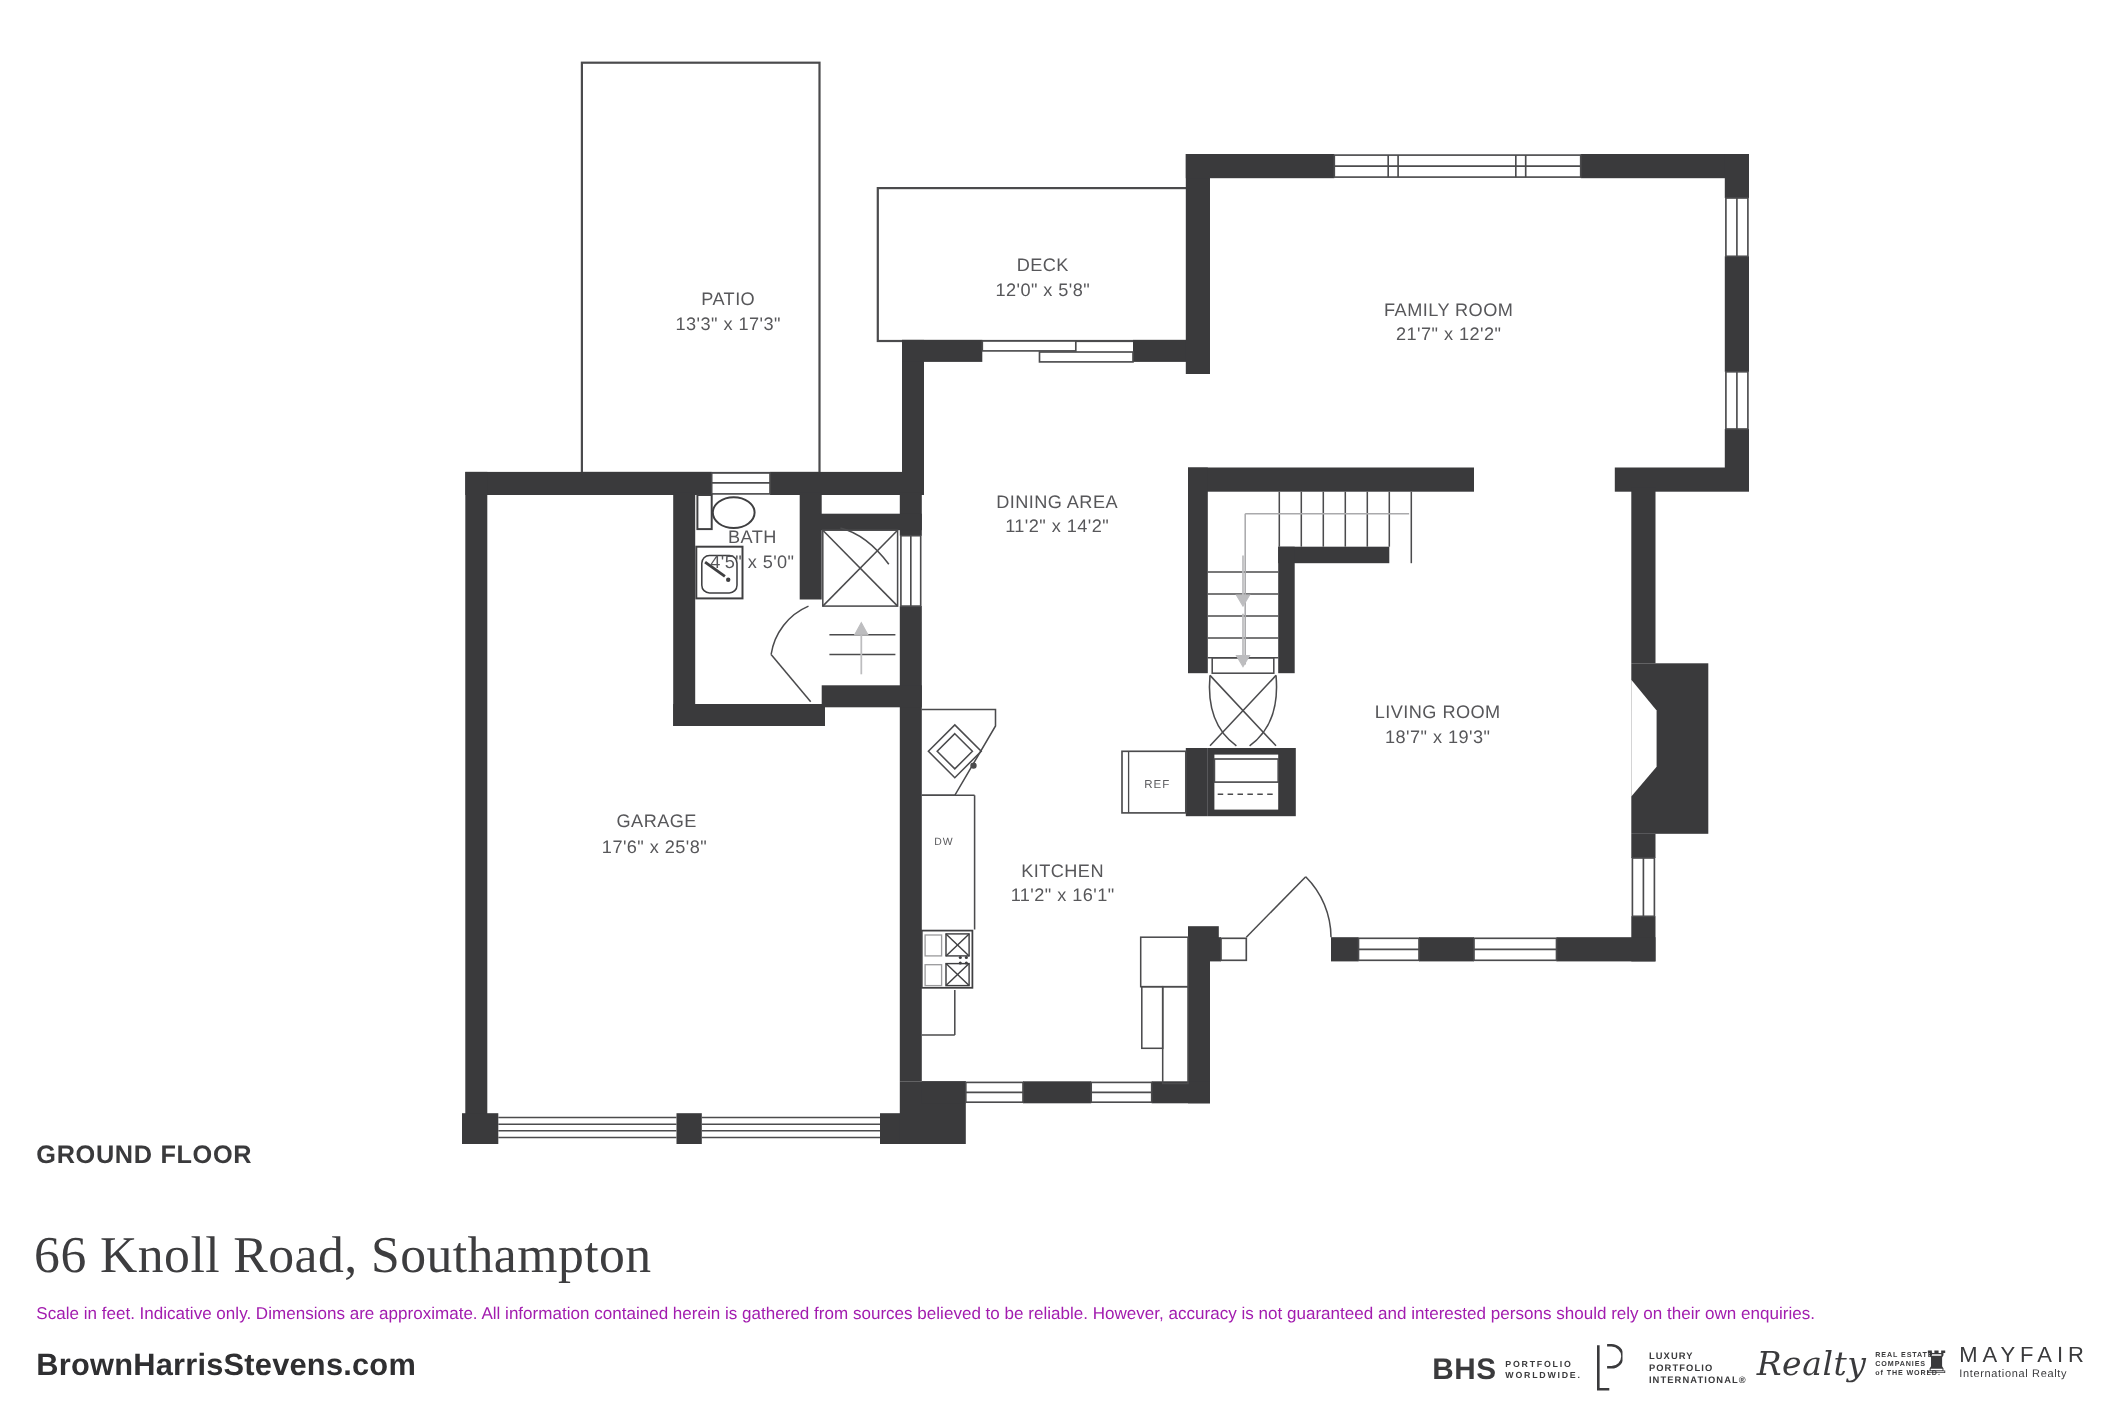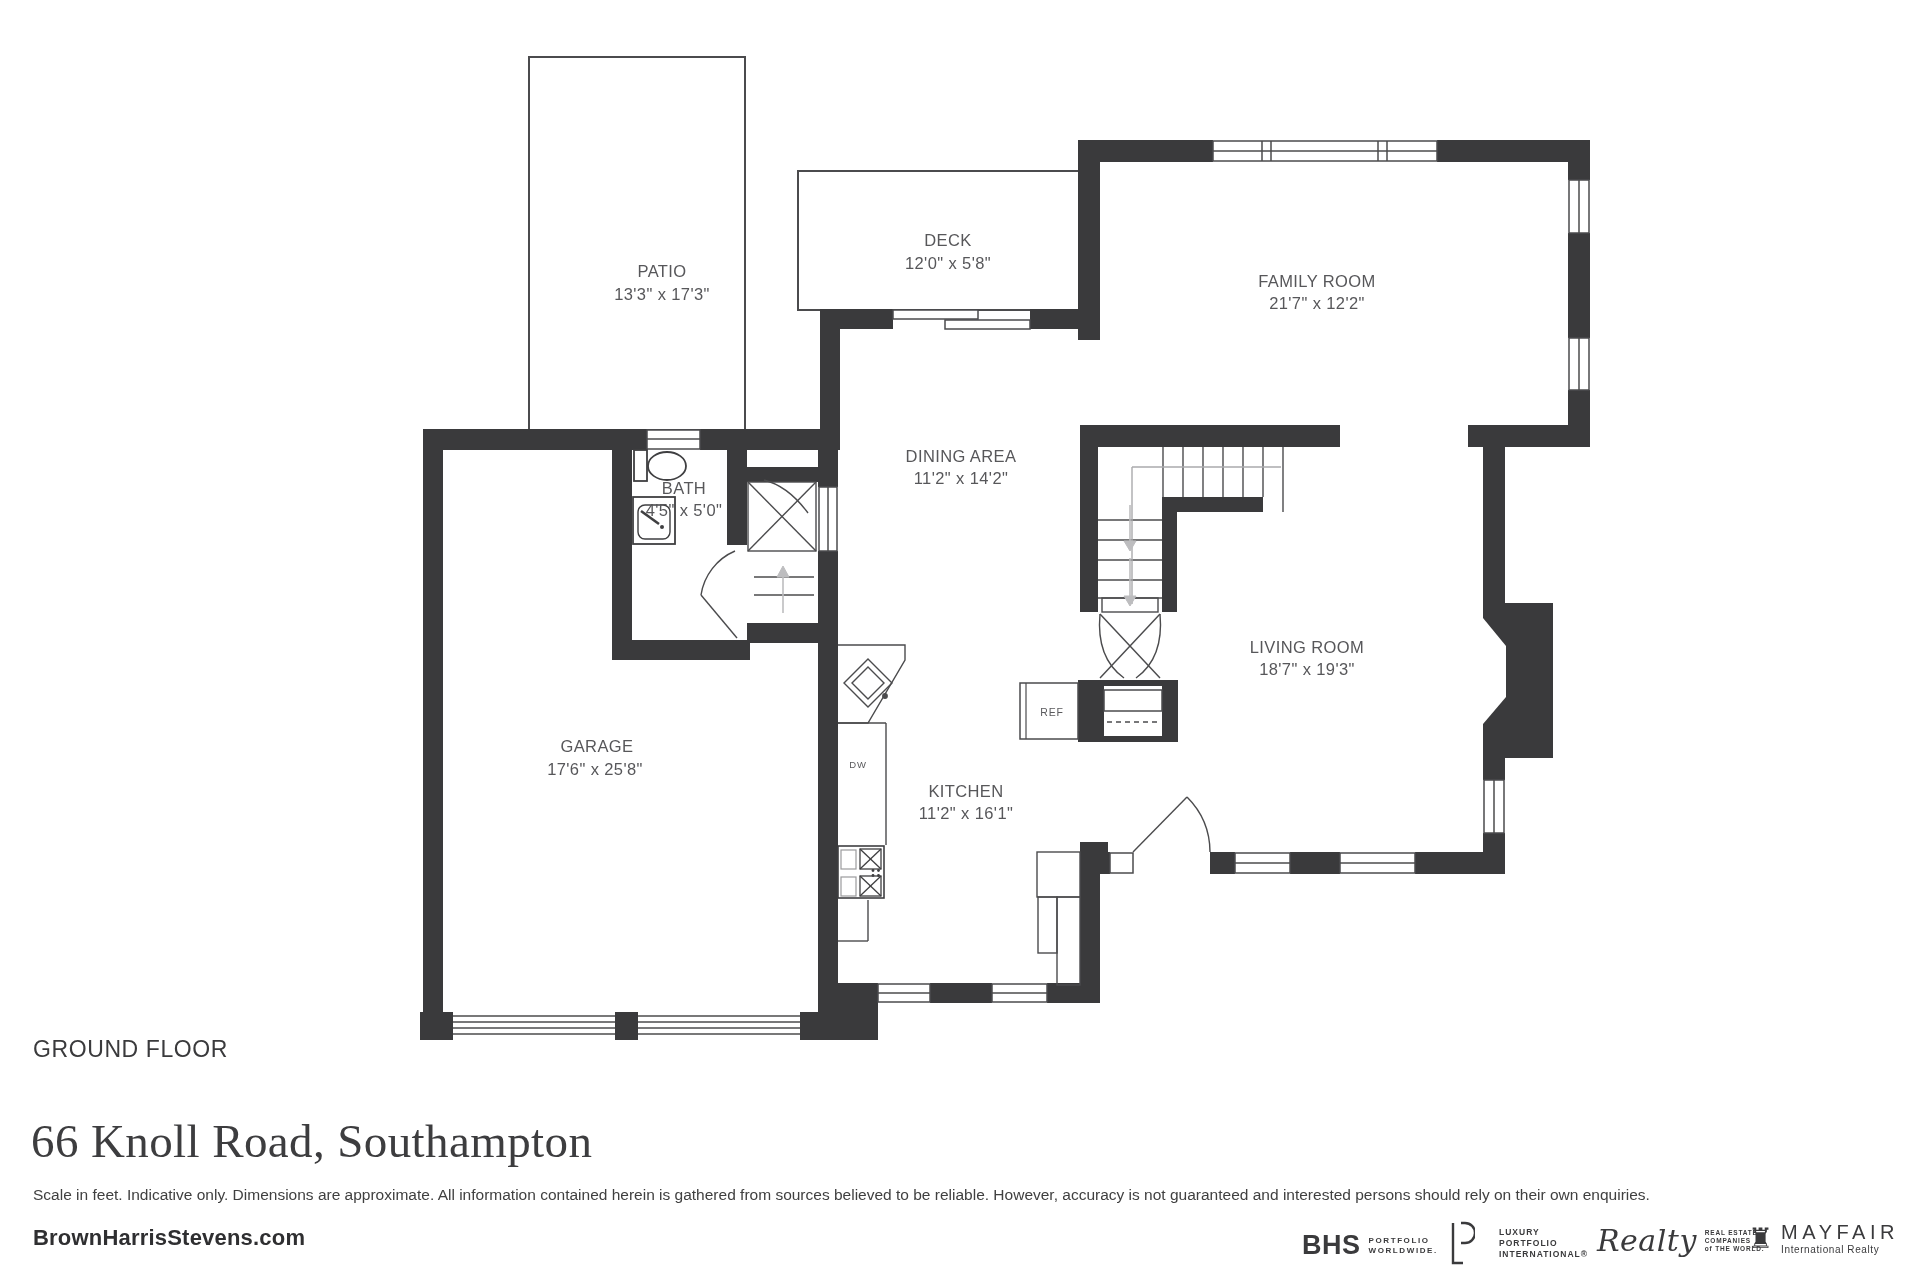--- a/index.html
+++ b/index.html
@@ -2,26 +2,26 @@
 <html><head>
 <meta charset="utf-8">
 <style>
   html,body{margin:0;padding:0;background:#ffffff;}
   .canvas{position:relative;width:1920px;height:1285px;background:#ffffff;
           font-family:"Liberation Sans",sans-serif;overflow:hidden;}
   .plan-svg{position:absolute;left:0;top:0;}
   svg text{font-family:"Liberation Sans",sans-serif;fill:#57575a;}
   .room-name,.room-dims{font-size:16.5px;letter-spacing:.4px;text-anchor:middle;}
   .fixture-label{font-size:10.5px;letter-spacing:.8px;text-anchor:middle;fill:#5a5a5d;}
-  .footer-floor{position:absolute;left:33px;top:1036px;font-size:23px;font-weight:400;
+  .footer-floor{position:absolute;left:33px;top:1036px;font-size:23px;font-weight:700;
                 letter-spacing:.6px;color:#3a3a3c;}
   .footer-address{position:absolute;left:31px;top:1114px;font-family:"Liberation Serif",serif;
                   font-size:47px;color:#3d3d3f;letter-spacing:.4px;text-align:right;}
-  .footer-disclaimer{position:absolute;left:33px;top:1186px;font-size:15.5px;color:#404040;}
-  .footer-site{position:absolute;left:33px;top:1225px;font-size:22px;font-weight:700;
+  .footer-disclaimer{position:absolute;left:33px;top:1186px;font-size:15.5px;color:#a21caf;}
+  .footer-site{position:absolute;left:33px;top:1225px;font-size:28px;font-weight:700;
                color:#2f2f31;letter-spacing:.2px;}
   .logo{position:absolute;display:flex;align-items:center;color:#3a3a3c;}
   .logo-bhs{left:1302px;top:1230px;}
   .bhs-word{font-size:27px;font-weight:800;letter-spacing:.5px;}
   .logo-stack{display:flex;flex-direction:column;justify-content:center;margin-left:8px;}
   .stack-line{font-size:8px;font-weight:700;letter-spacing:1.6px;line-height:10px;white-space:nowrap;}
   .logo-lpi{left:1445px;top:1221px;gap:16px;}
   .lpi-stack .stack-line{letter-spacing:1px;line-height:11px;font-size:8.5px;}
   .logo-leading{left:1597px;top:1223px;}
   .leading-script{font-family:"DejaVu Serif",serif;font-style:italic;font-size:30px;

